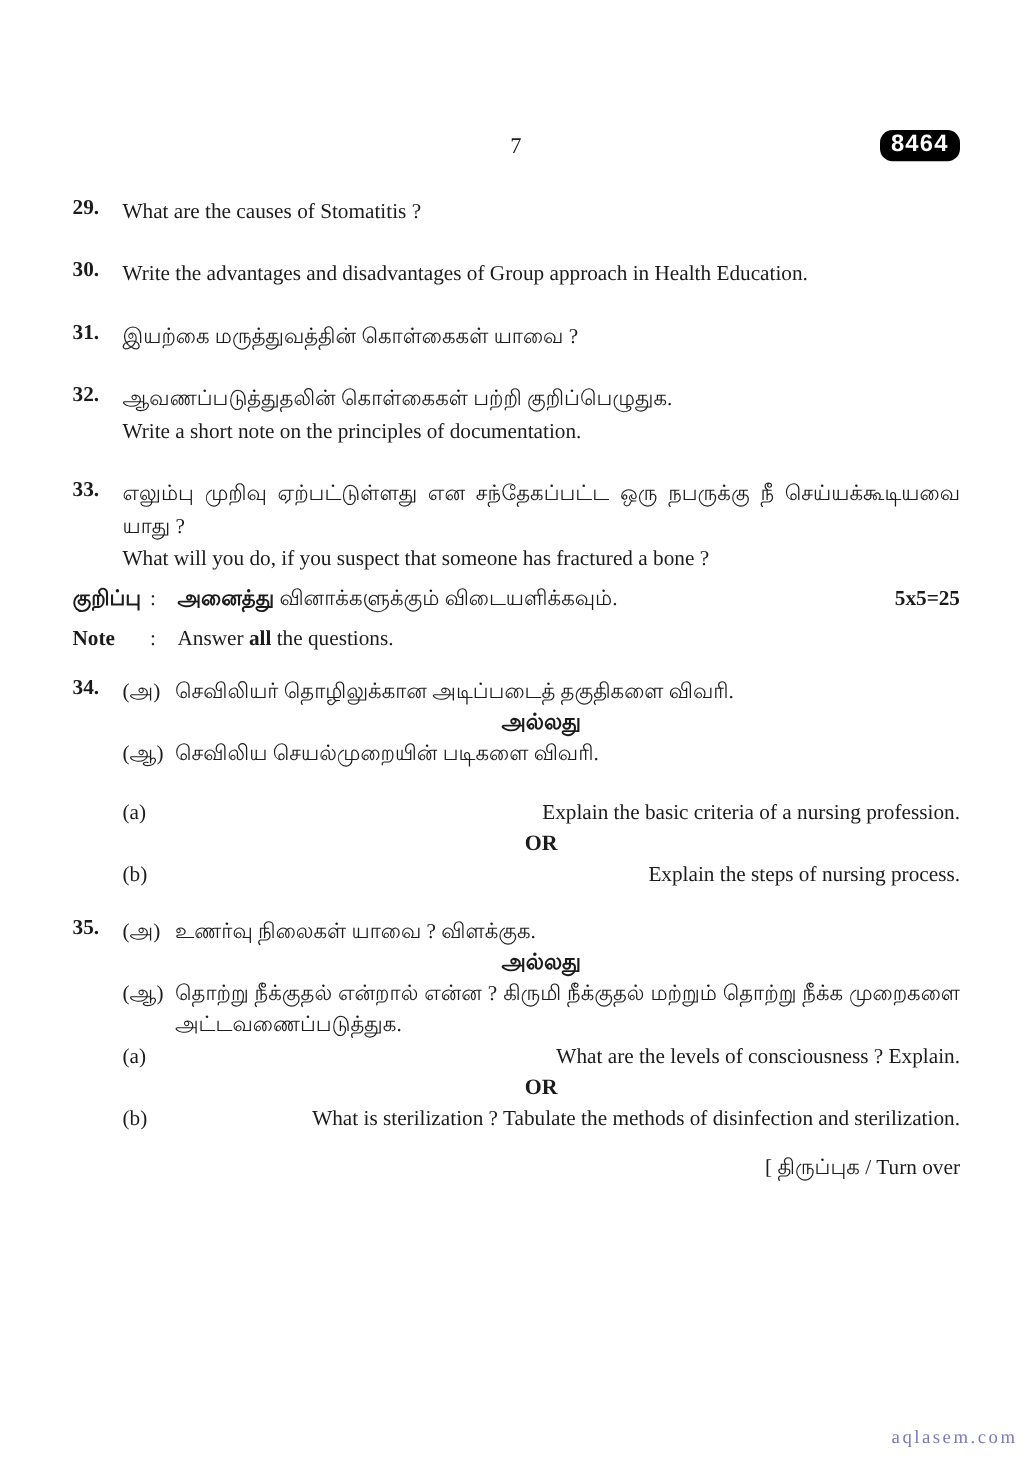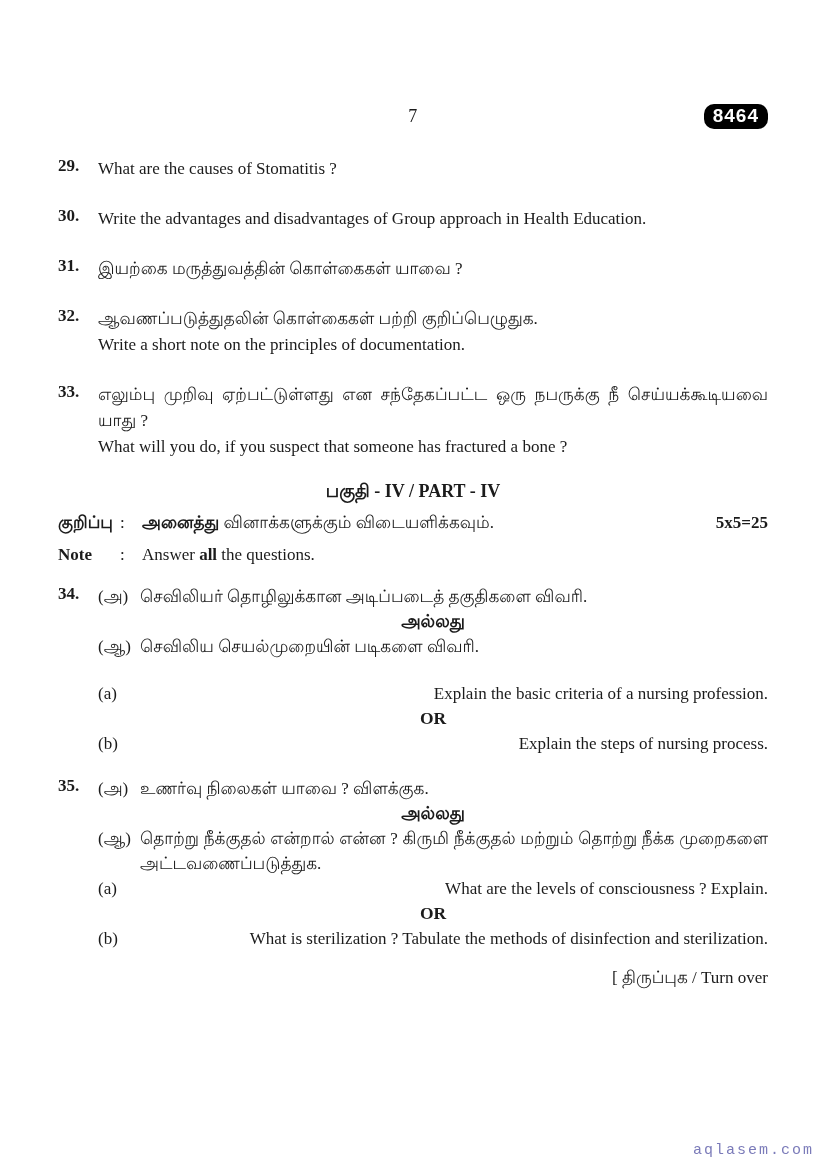--- a/index.html
+++ b/index.html
@@ -77,21 +77,21 @@
     line-height: 25px;
     font-size: 17.5px;
   }
   .gap { height: 22px; }
   
   .turnover { margin-top: 14px; text-align: right; line-height: 26px; }
   .watermark {
     position: absolute;
     right: 12px;
     bottom: 10px;
-    font-family: Liberation Mono, monospace;
+    font-family: Liberation Serif, serif;
     font-size: 15px;
     letter-spacing: 2px;
     color: var(--watermark);
   }
 </style>
 </head>
 <body>
 
 <div class="page">
 
@@ -130,21 +130,20 @@
   </div>
 
   <div class="q">
     <div class="qnum">33.</div>
     <div class="qbody">
       <p class="tamil">எலும்பு முறிவு ஏற்பட்டுள்ளது என சந்தேகப்பட்ட ஒரு நபருக்கு நீ செய்யக்கூடியவை யாது ?</p>
       <p class="english">What will you do, if you suspect that someone has fractured a bone ?</p>
     </div>
   </div>
 
-  <div class="part-heading">பகுதி - IV / PART - IV</div>
 
   <div class="note-row">
     <span class="note-label">குறிப்பு</span>
     <span class="note-colon">:</span>
     <span class="note-text">
       <span class="bold">அனைத்து</span>
       <span>வினாக்களுக்கும் விடையளிக்கவும்.</span>
     </span>
     <span class="marks">5x5=25</span>
   </div>

